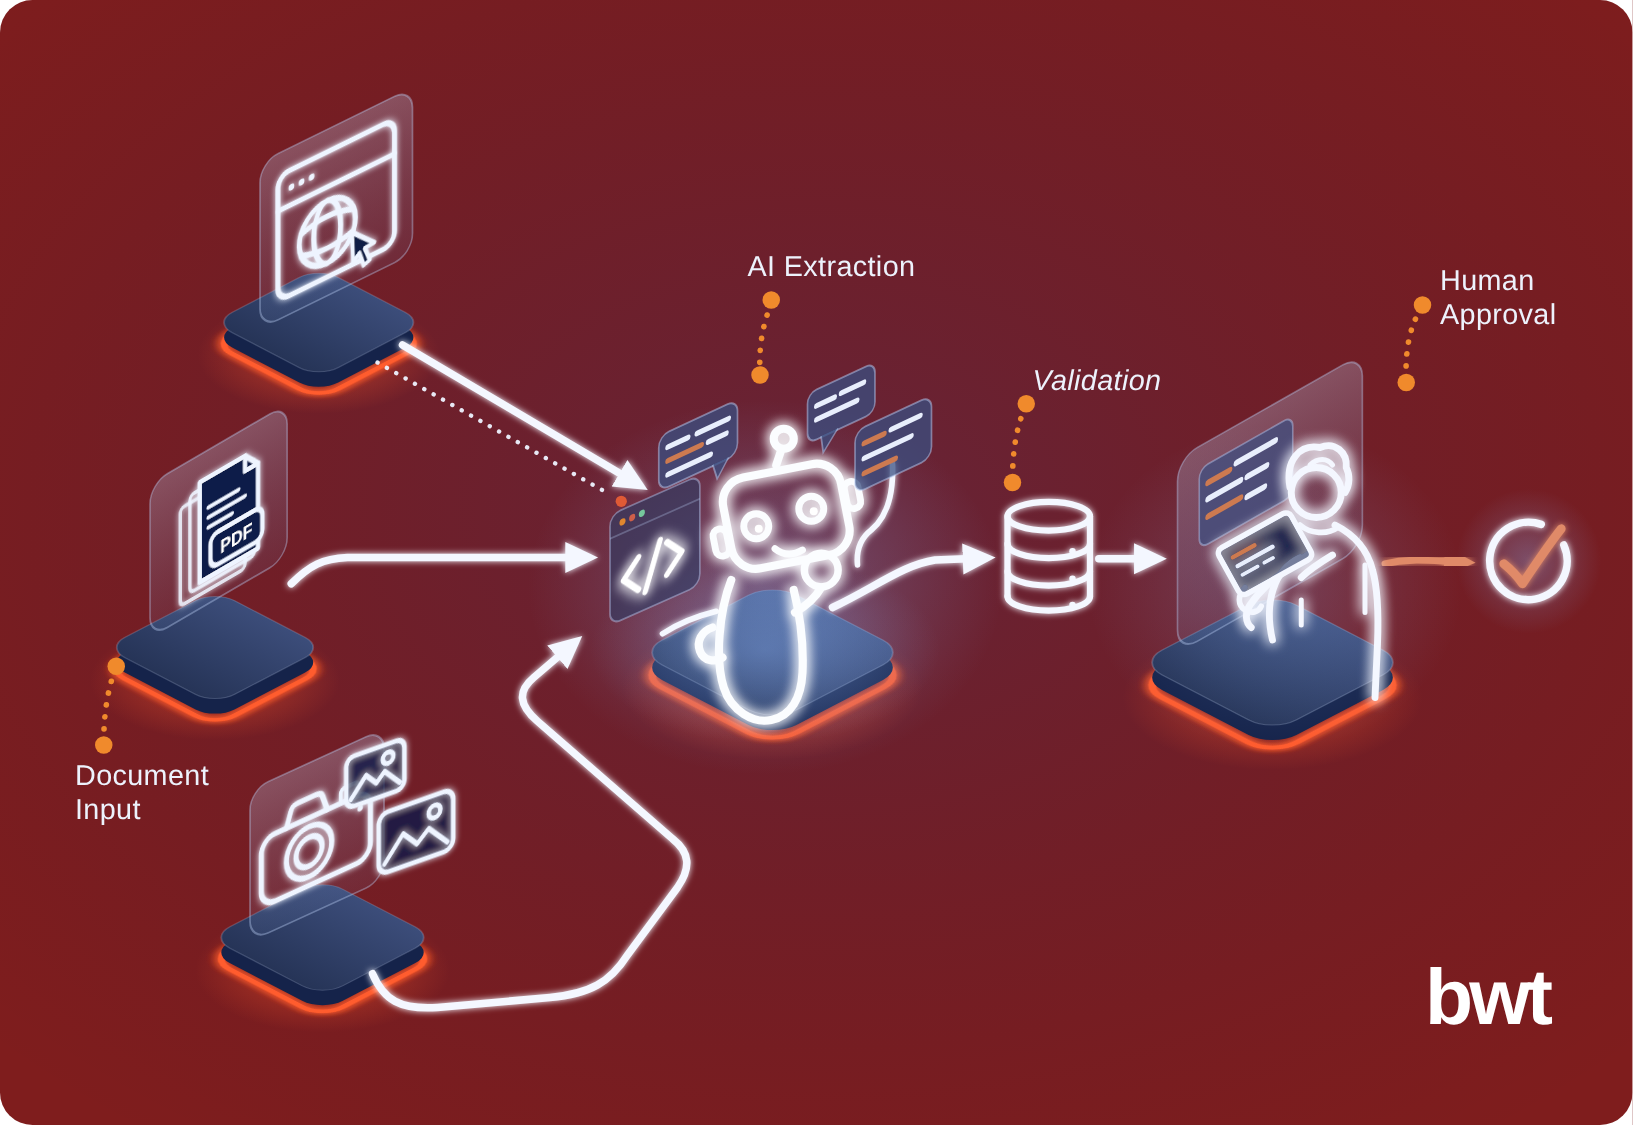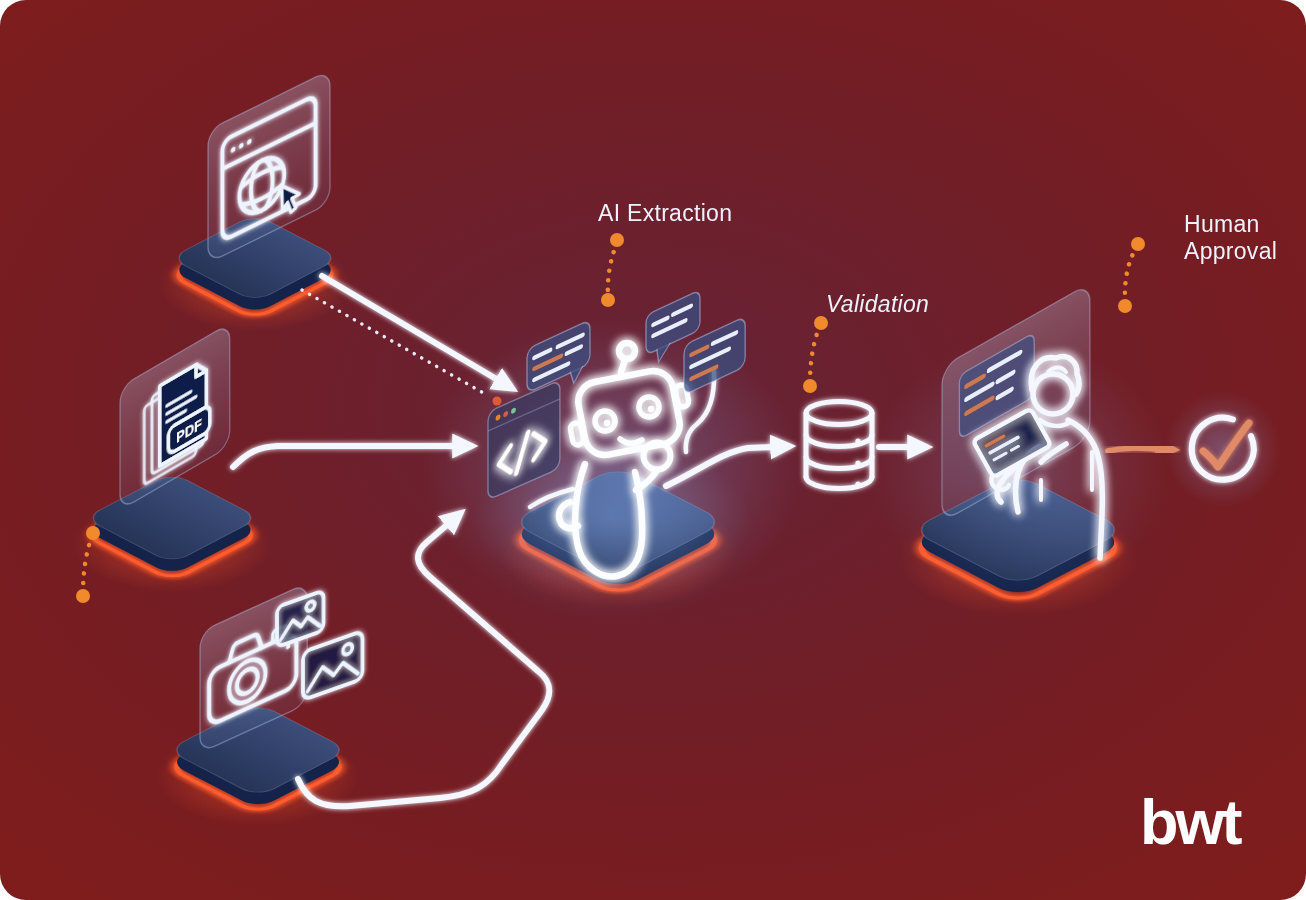--- a/index.html
+++ b/index.html
@@ -1,23 +1,23 @@
 <!DOCTYPE html>
 <html><head>
 <meta charset="utf-8">
 <style>
   html,body{margin:0;padding:0;background:#ffffff;font-family:"Liberation Sans",sans-serif;}
   .stage{position:relative;width:1306px;height:900px;background:#7f1d1d;border-radius:26px;overflow:hidden;}
   .stage svg{position:absolute;left:0;top:0;}
   .lbl{position:absolute;color:#edf2fc;font-size:23px;line-height:1.18;letter-spacing:.3px;white-space:pre-line;}
   .lbl-ai{left:598px;top:200px;}
   .lbl-val{left:826px;top:291px;font-style:italic;}
-  .lbl-human{left:1184px;top:211px;}
+  .lbl-human{left:1152px;top:211px;}
   .lbl-doc{left:60px;top:607px;}
-  .logo{position:absolute;left:1140px;top:762px;color:#ffffff;font-size:63px;font-weight:800;letter-spacing:-3px;margin-top:24px;}
+  .logo{position:absolute;left:1140px;top:762px;color:#ffffff;font-size:63px;font-weight:800;letter-spacing:-3px;}
 </style>
 </head>
 <body>
 
 <div class="stage">
 <svg width="1306" height="900" viewBox="0 0 1306 900">
   <defs>
     <linearGradient id="platTop" x1="0" y1="0" x2="0" y2="1">
       <stop offset="0" stop-color="#3c4d7a"></stop>
           <stop offset="1" stop-color="#263457"></stop>
@@ -354,14 +354,16 @@
         <circle cx="1125" cy="306" r="7"></circle>
     <circle cx="93" cy="533" r="7"></circle>
         <circle cx="83" cy="596" r="7"></circle>
   </g>
 </svg>
 
 <div class="lbl lbl-ai">AI Extraction</div>
 <div class="lbl lbl-val">Validation</div>
 <div class="lbl lbl-human">Human
 Approval</div>
+<div class="lbl lbl-doc">Document
+Input</div>
 <div class="logo">bwt</div>
 </div>
 
 </body></html>

